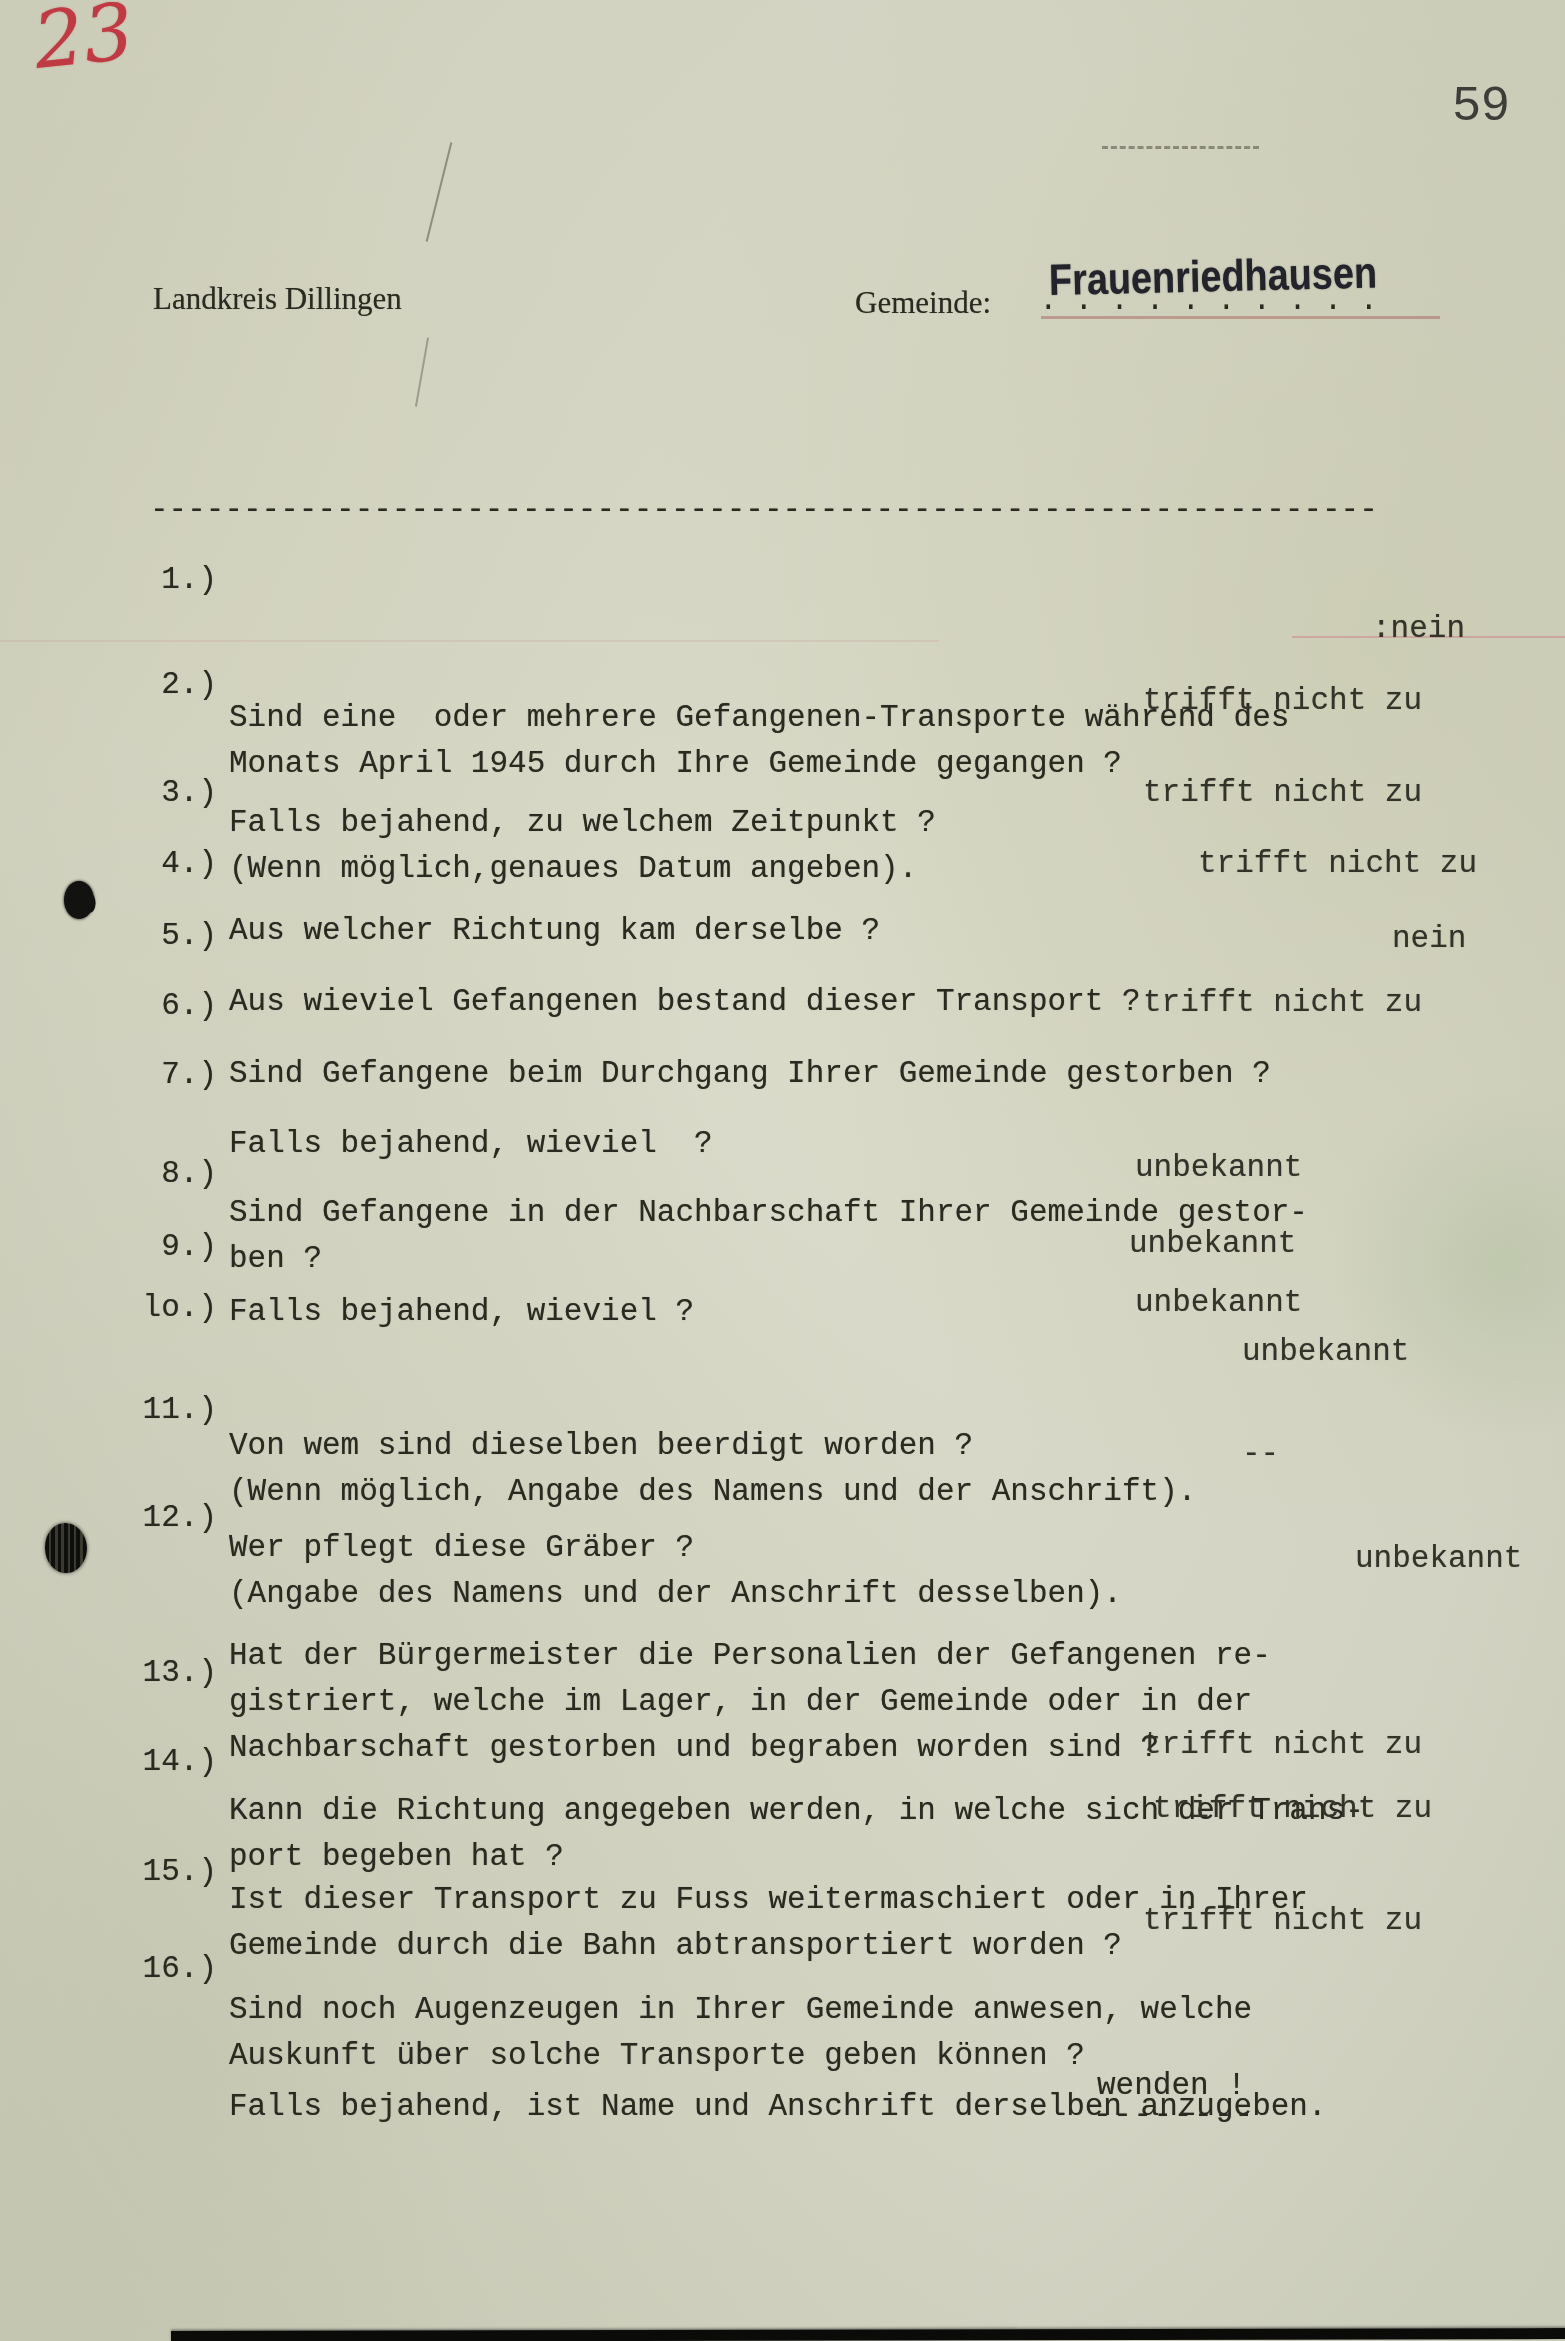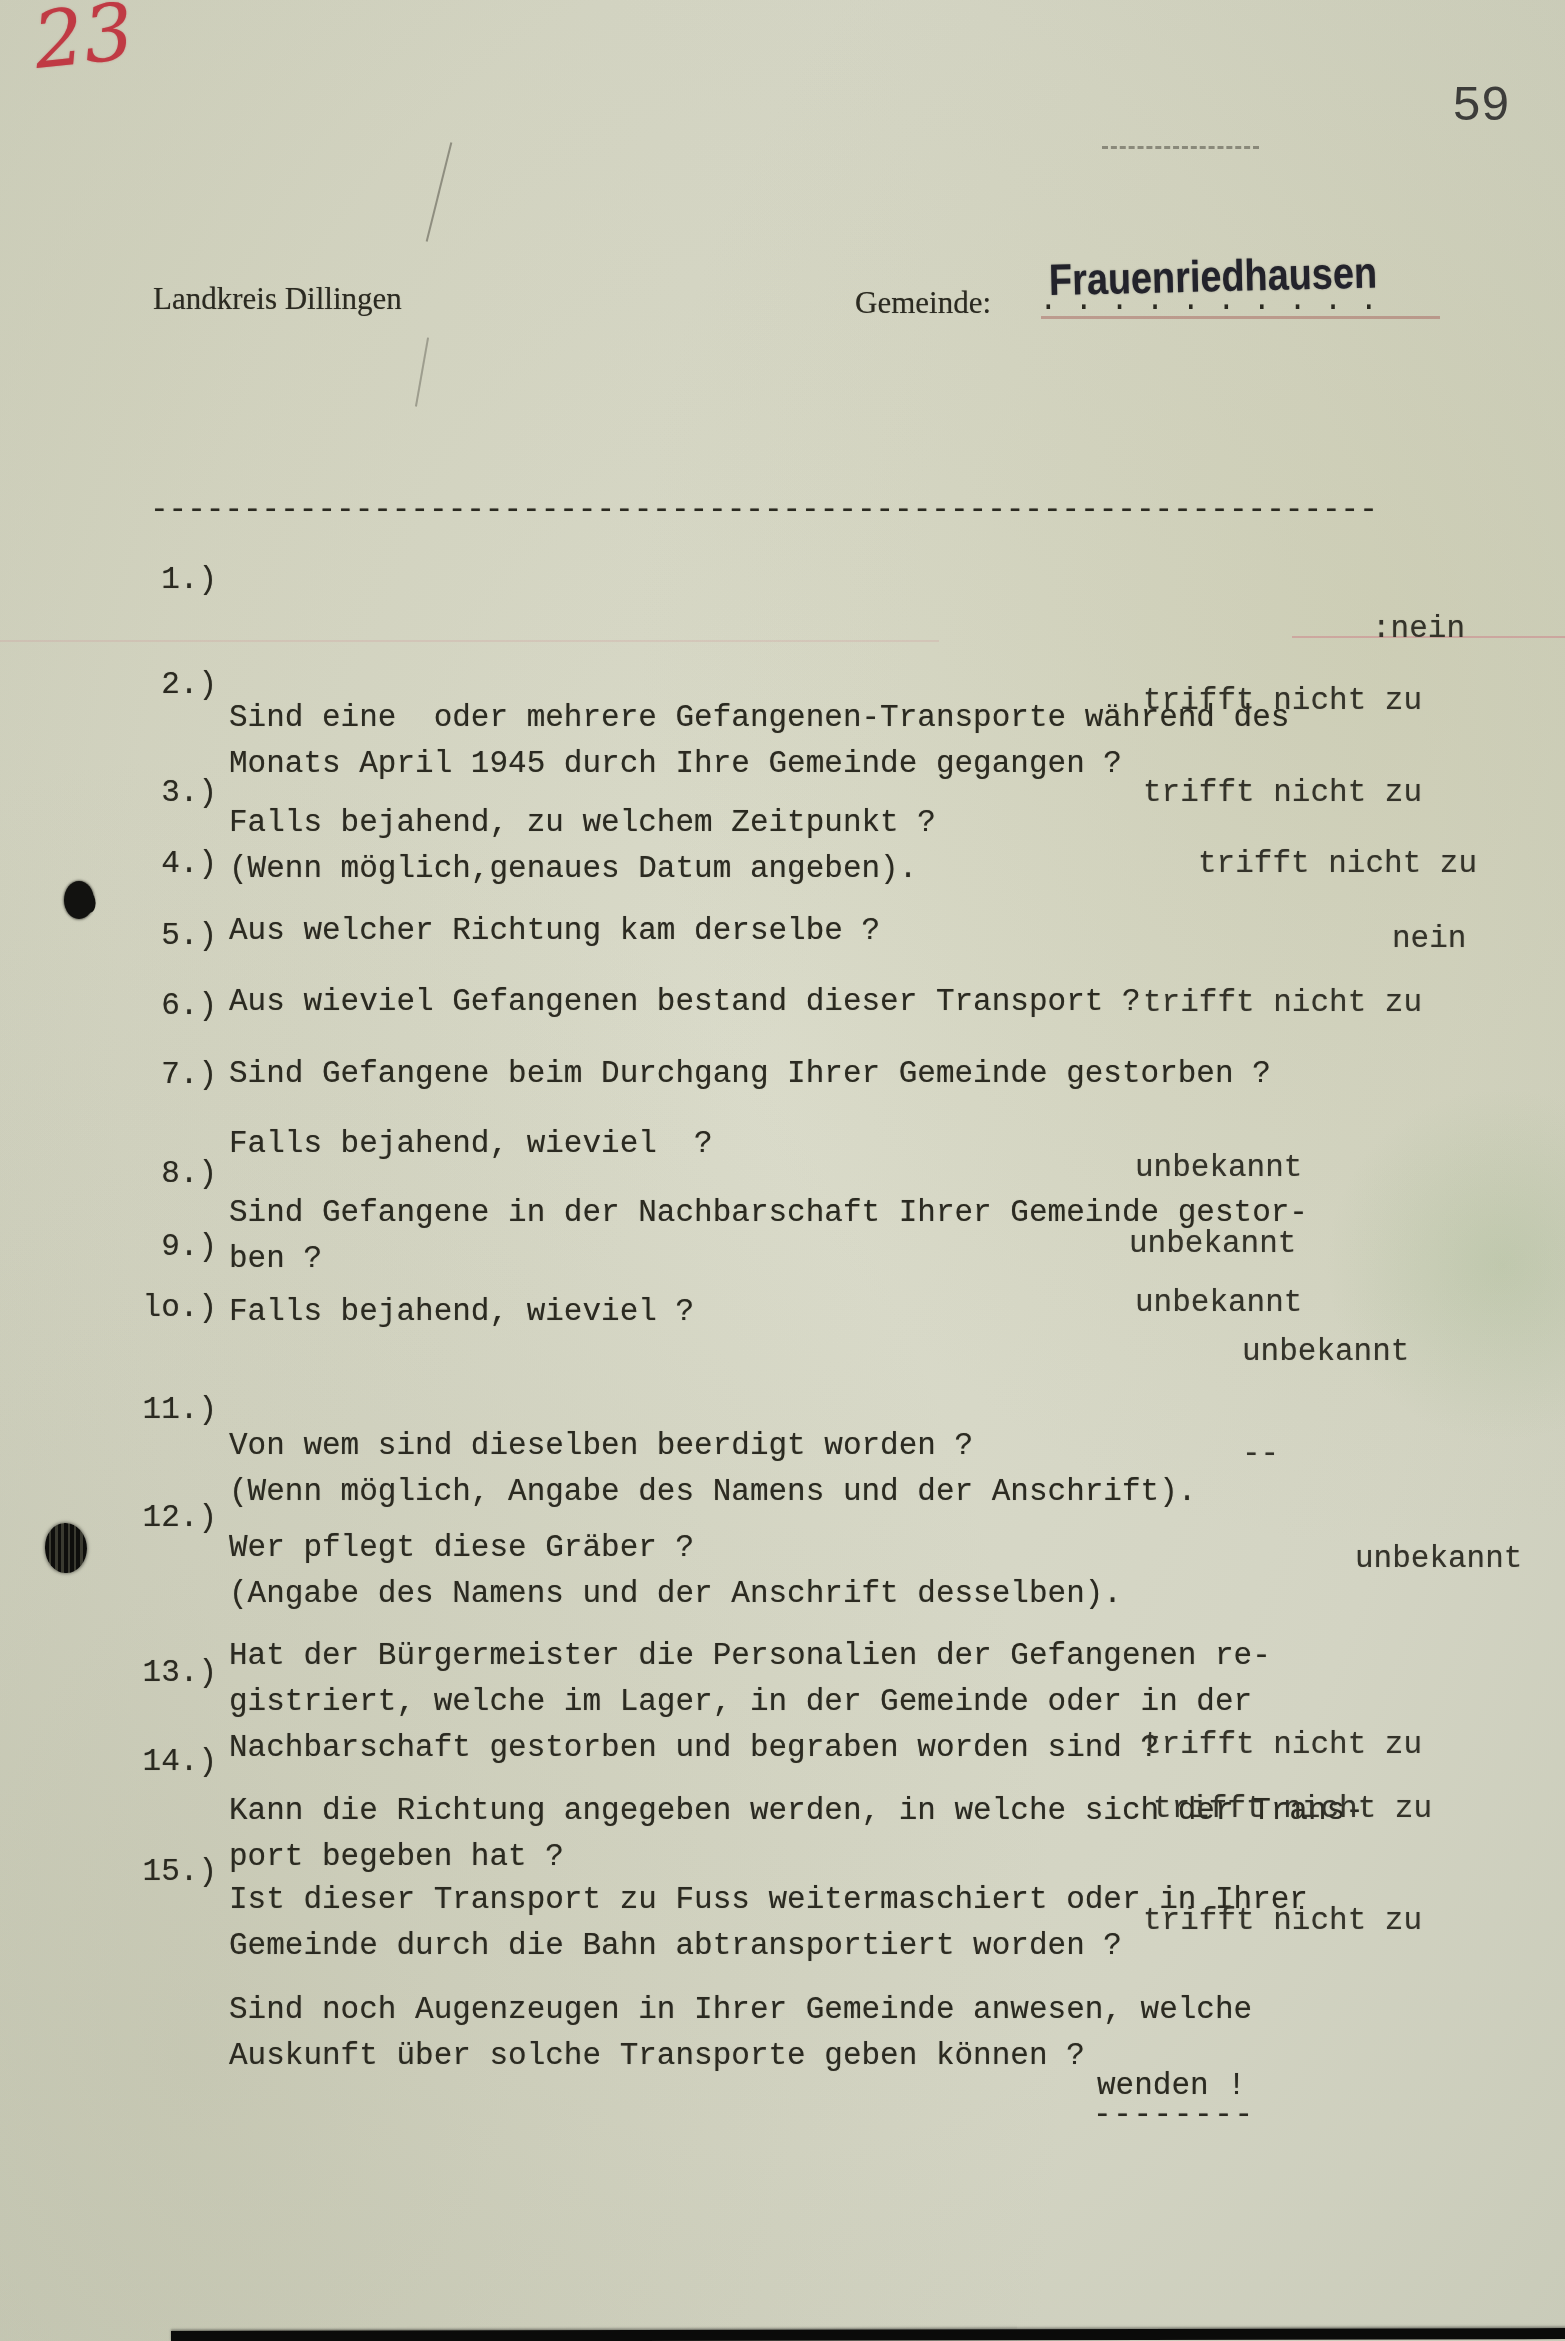--- a/index.html
+++ b/index.html
@@ -193,18 +193,22 @@
     <span class="ans" style="left:1018px;top:47px;">trifft nicht zu</span>
   </div>
 
   <div class="q typed" style="top:1841px;margin-top:8px;">
     <span class="qnum">15.)</span>
     <div class="qtext">Sind noch Augenzeugen in Ihrer Gemeinde anwesen, welche
 Auskunft über solche Transporte geben können ?</div>
     <span class="ans" style="left:1008px;top:49px;">trifft nicht zu</span>
   </div>
 
+  <div class="q typed" style="top:1946px;">
+    <span class="qnum">16.)</span>
+    <div class="qtext">Falls bejahend, ist Name und Anschrift derselben anzugeben.</div>
+  </div>
 
   <div class="footer-wenden typed">wenden !</div>
   <div class="footer-underline typed">--------</div>
 
 </div>
 
 
 </body></html>

